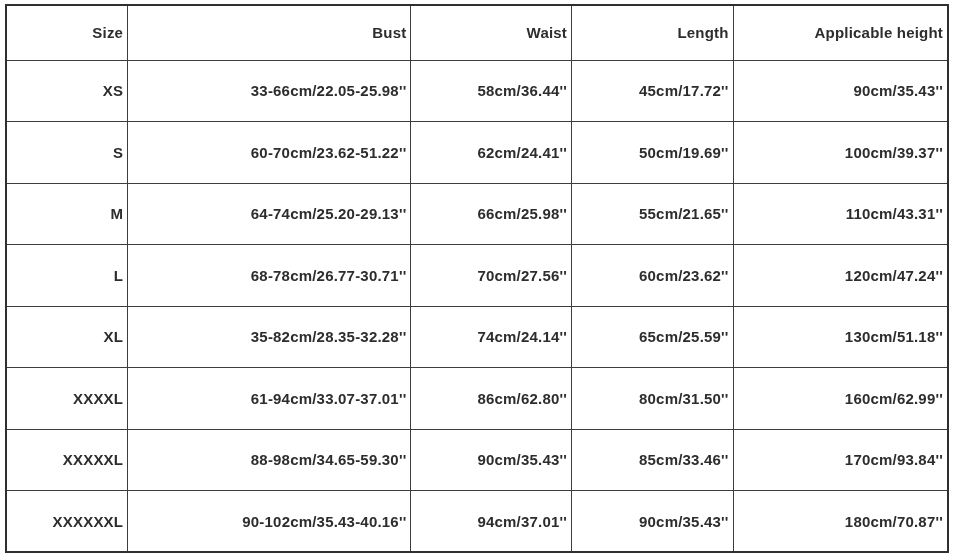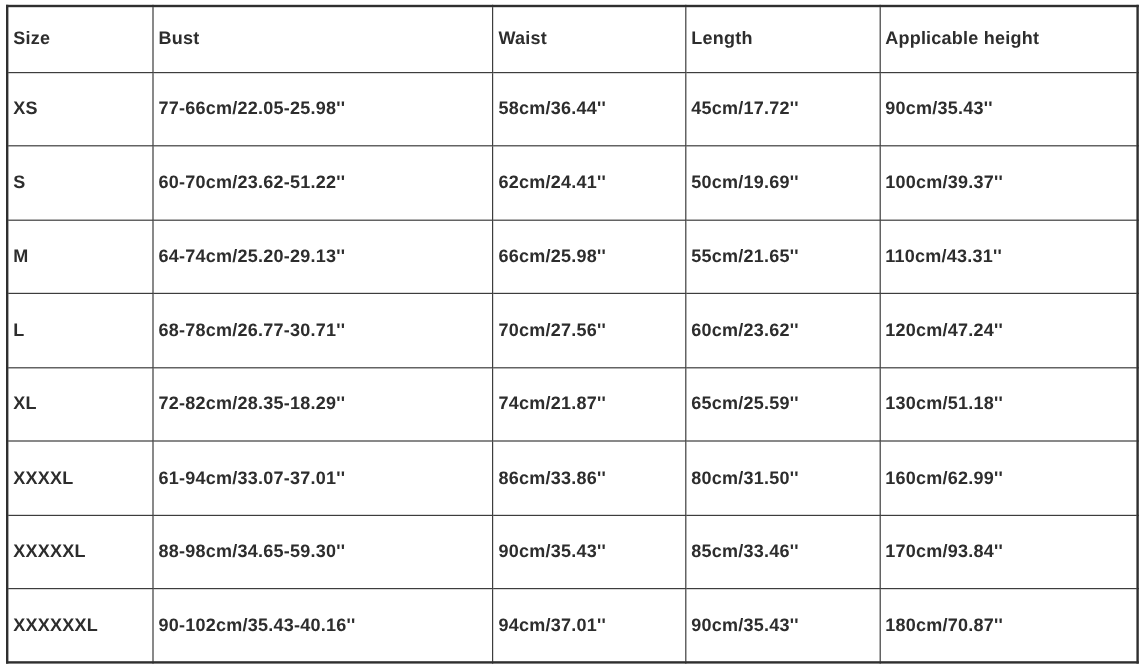--- a/index.html
+++ b/index.html
@@ -18,21 +18,21 @@
   table.size-chart {
     width: 100%;
     height: 100%;
     border-collapse: collapse;
     table-layout: fixed;
     background: #ffffff;
   }
   table.size-chart th,
   table.size-chart td {
     border: 1px solid #3d3d3d;
-    text-align: left;
+    text-align: right;
     vertical-align: middle;
     color: #2d2d2d;
     font-weight: bold;
     font-size: 15px;
     letter-spacing: 0.2px;
     padding: 0 4px;
     overflow: hidden;
     white-space: nowrap;
   }
   table.size-chart {
@@ -63,21 +63,21 @@
         <th>Size</th>
         <th>Bust</th>
         <th>Waist</th>
         <th>Length</th>
         <th>Applicable height</th>
       </tr>
     </thead>
     <tbody>
       <tr class="data-row">
         <td>XS</td>
-        <td>77-66cm/22.05-25.98''</td>
+        <td>33-66cm/22.05-25.98''</td>
         <td>58cm/36.44''</td>
         <td>45cm/17.72''</td>
         <td>90cm/35.43''</td>
       </tr>
       <tr class="data-row">
         <td>S</td>
         <td>60-70cm/23.62-51.22''</td>
         <td>62cm/24.41''</td>
         <td>50cm/19.69''</td>
         <td>100cm/39.37''</td>
@@ -91,29 +91,29 @@
       </tr>
       <tr class="data-row">
         <td>L</td>
         <td>68-78cm/26.77-30.71''</td>
         <td>70cm/27.56''</td>
         <td>60cm/23.62''</td>
         <td>120cm/47.24''</td>
       </tr>
       <tr class="data-row">
         <td>XL</td>
-        <td>72-82cm/28.35-18.29''</td>
-        <td>74cm/21.87''</td>
+        <td>35-82cm/28.35-32.28''</td>
+        <td>74cm/24.14''</td>
         <td>65cm/25.59''</td>
         <td>130cm/51.18''</td>
       </tr>
       <tr class="data-row">
         <td>XXXXL</td>
         <td>61-94cm/33.07-37.01''</td>
-        <td>86cm/33.86''</td>
+        <td>86cm/62.80''</td>
         <td>80cm/31.50''</td>
         <td>160cm/62.99''</td>
       </tr>
       <tr class="data-row">
         <td>XXXXXL</td>
         <td>88-98cm/34.65-59.30''</td>
         <td>90cm/35.43''</td>
         <td>85cm/33.46''</td>
         <td>170cm/93.84''</td>
       </tr>

